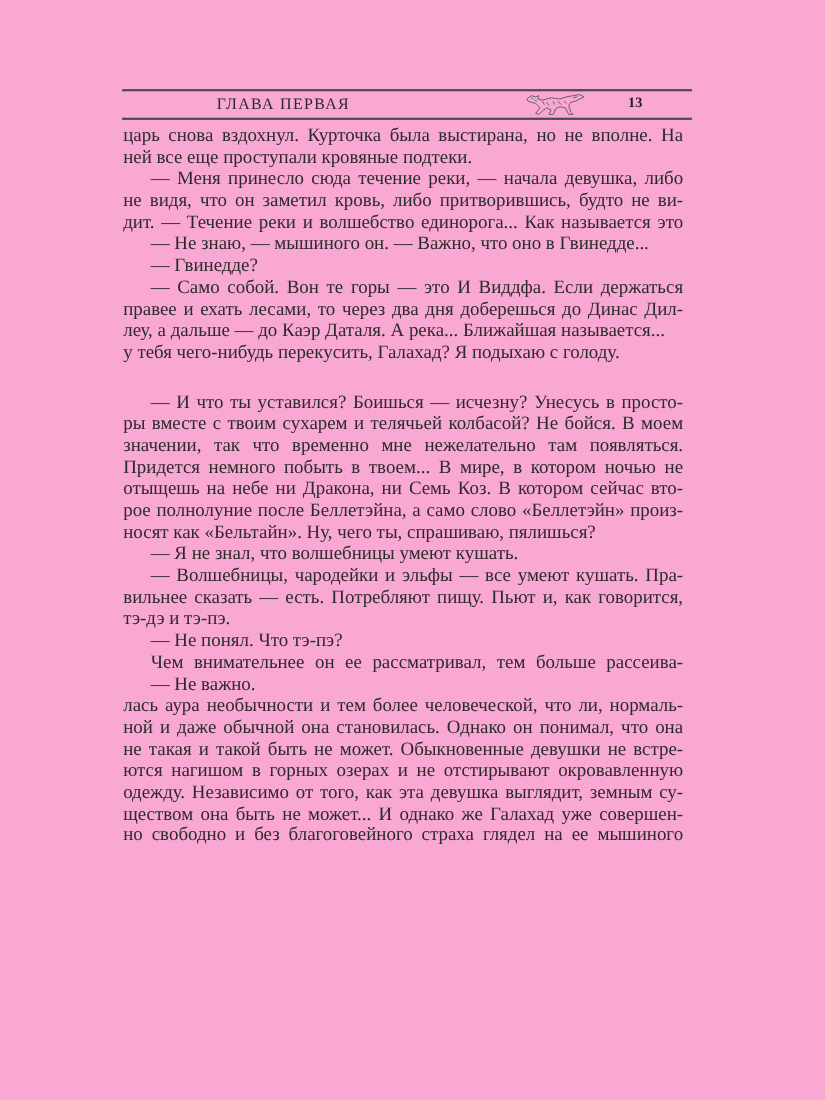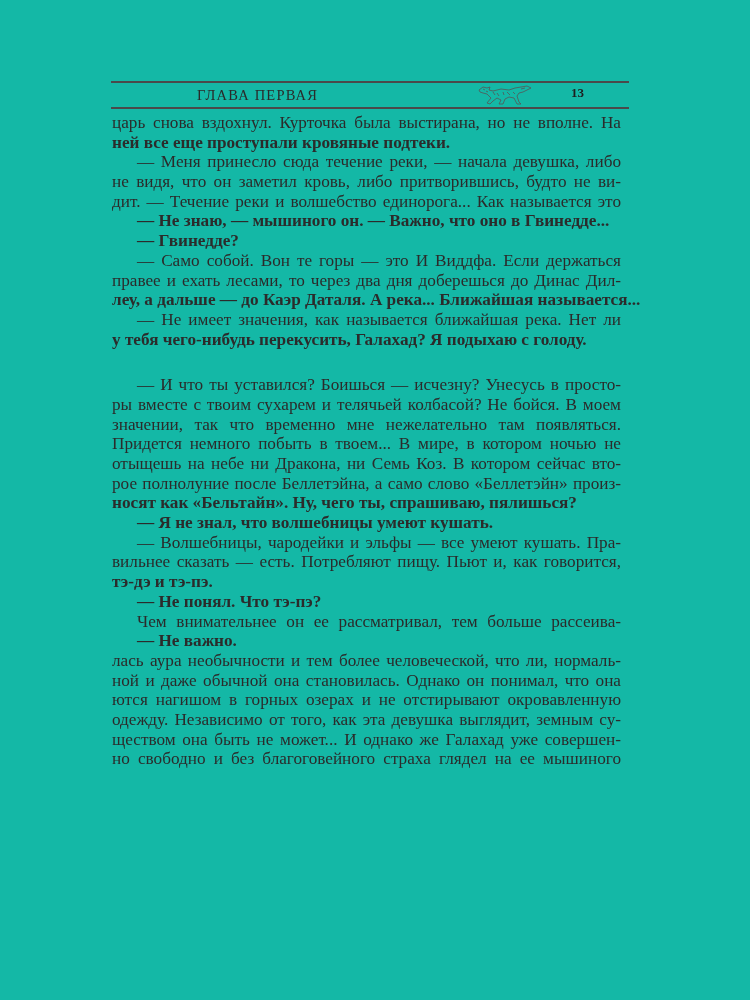--- a/index.html
+++ b/index.html
@@ -1,19 +1,19 @@
 <!DOCTYPE html>
 <html><head>
 <meta charset="utf-8">
 <style>
   html, body { margin: 0; padding: 0; background: #ffffff; }
   body { width: 750px; height: 1000px; position: relative; overflow: hidden; }
   .page {
     position: absolute; left: 0; top: 0; width: 750px; height: 1000px;
-    background: #14b8a6;
+    background: #f9a8d4;
   }
   .header {
     position: absolute; left: 111px; top: 81px; width: 518px; height: 28px;
   }
   .rule { position: absolute; left: 0; width: 100%; height: 2px; background: #4a4a4a; }
   .rule.top { top: 0; }
   .rule.bottom { top: 26px; }
   .running-title {
     position: absolute; left: 86px; top: 6px;
     font-family: "Liberation Serif", serif; font-size: 14.5px; letter-spacing: 1.2px;
@@ -23,21 +23,21 @@
   .page-number {
     position: absolute; left: 460px; top: 4px;
     font-family: "Liberation Serif", serif; font-size: 13px; font-weight: bold; color: #1e1e1e;
   }
   .body-text {
     position: absolute; left: 112px; top: 113px; width: 509px;
     font-family: "Liberation Serif", serif; font-size: 17.2px; line-height: 19.7px;
     color: #2b2b2b;
   }
   .line { display: block; white-space: nowrap; text-align: justify; text-align-last: justify; height: 19.7px; }
-  .line.last { text-align-last: left; font-weight: bold; }
+  .line.last { text-align-last: left; }
   .line.indent { padding-left: 25px; }
   .gap { height: 26px; }
 </style>
 </head>
 <body>
 
 <div class="page">
   <div class="header">
     <div class="rule top"></div>
     <span class="running-title">ГЛАВА ПЕРВАЯ</span>
@@ -57,40 +57,40 @@
         <span class="line">царь снова вздохнул. Курточка была выстирана, но не вполне. На</span>
         <span class="line last">ней все еще проступали кровяные подтеки.</span>
         <span class="line indent">— Меня принесло сюда течение реки, — начала девушка, либо</span>
         <span class="line">не видя, что он заметил кровь, либо притворившись, будто не ви-</span>
         <span class="line">дит. — Течение реки и волшебство единорога... Как называется это</span>
         <span class="line indent last">— Не знаю, — мышиного он. — Важно, что оно в Гвинедде...</span>
         <span class="line indent last">— Гвинедде?</span>
         <span class="line indent">— Само собой. Вон те горы — это И Виддфа. Если держаться</span>
         <span class="line">правее и ехать лесами, то через два дня доберешься до Динас Дил-</span>
         <span class="line last">леу, а дальше — до Каэр Даталя. А река... Ближайшая называется...</span>
-        <span class="line indent">— Не имеет значения, как называется ближайшая река. Нет ли</span>
         <span class="line last">у тебя чего-нибудь перекусить, Галахад? Я подыхаю с голоду.</span>
       </div>
     <div class="gap"></div>
     <div id="section2">
         <span class="line indent">— И что ты уставился? Боишься — исчезну? Унесусь в просто-</span>
         <span class="line">ры вместе с твоим сухарем и телячьей колбасой? Не бойся. В моем</span>
         <span class="line">значении, так что временно мне нежелательно там появляться.</span>
         <span class="line">Придется немного побыть в твоем... В мире, в котором ночью не</span>
         <span class="line">отыщешь на небе ни Дракона, ни Семь Коз. В котором сейчас вто-</span>
         <span class="line">рое полнолуние после Беллетэйна, а само слово «Беллетэйн» произ-</span>
         <span class="line last">носят как «Бельтайн». Ну, чего ты, спрашиваю, пялишься?</span>
         <span class="line indent last">— Я не знал, что волшебницы умеют кушать.</span>
         <span class="line indent">— Волшебницы, чародейки и эльфы — все умеют кушать. Пра-</span>
         <span class="line">вильнее сказать — есть. Потребляют пищу. Пьют и, как говорится,</span>
         <span class="line last">тэ-дэ и тэ-пэ.</span>
         <span class="line indent last">— Не понял. Что тэ-пэ?</span>
         <span class="line indent">Чем внимательнее он ее рассматривал, тем больше рассеива-</span>
         <span class="line indent last">— Не важно.</span>
         <span class="line">лась аура необычности и тем более человеческой, что ли, нормаль-</span>
         <span class="line">ной и даже обычной она становилась. Однако он понимал, что она</span>
+        <span class="line">не такая и такой быть не может. Обыкновенные девушки не встре-</span>
         <span class="line">ются нагишом в горных озерах и не отстирывают окровавленную</span>
         <span class="line">одежду. Независимо от того, как эта девушка выглядит, земным су-</span>
         <span class="line">ществом она быть не может... И однако же Галахад уже совершен-</span>
         <span class="line">но свободно и без благоговейного страха глядел на ее мышиного</span>
       </div>
   </div>
 </div>
 
 </body></html>

